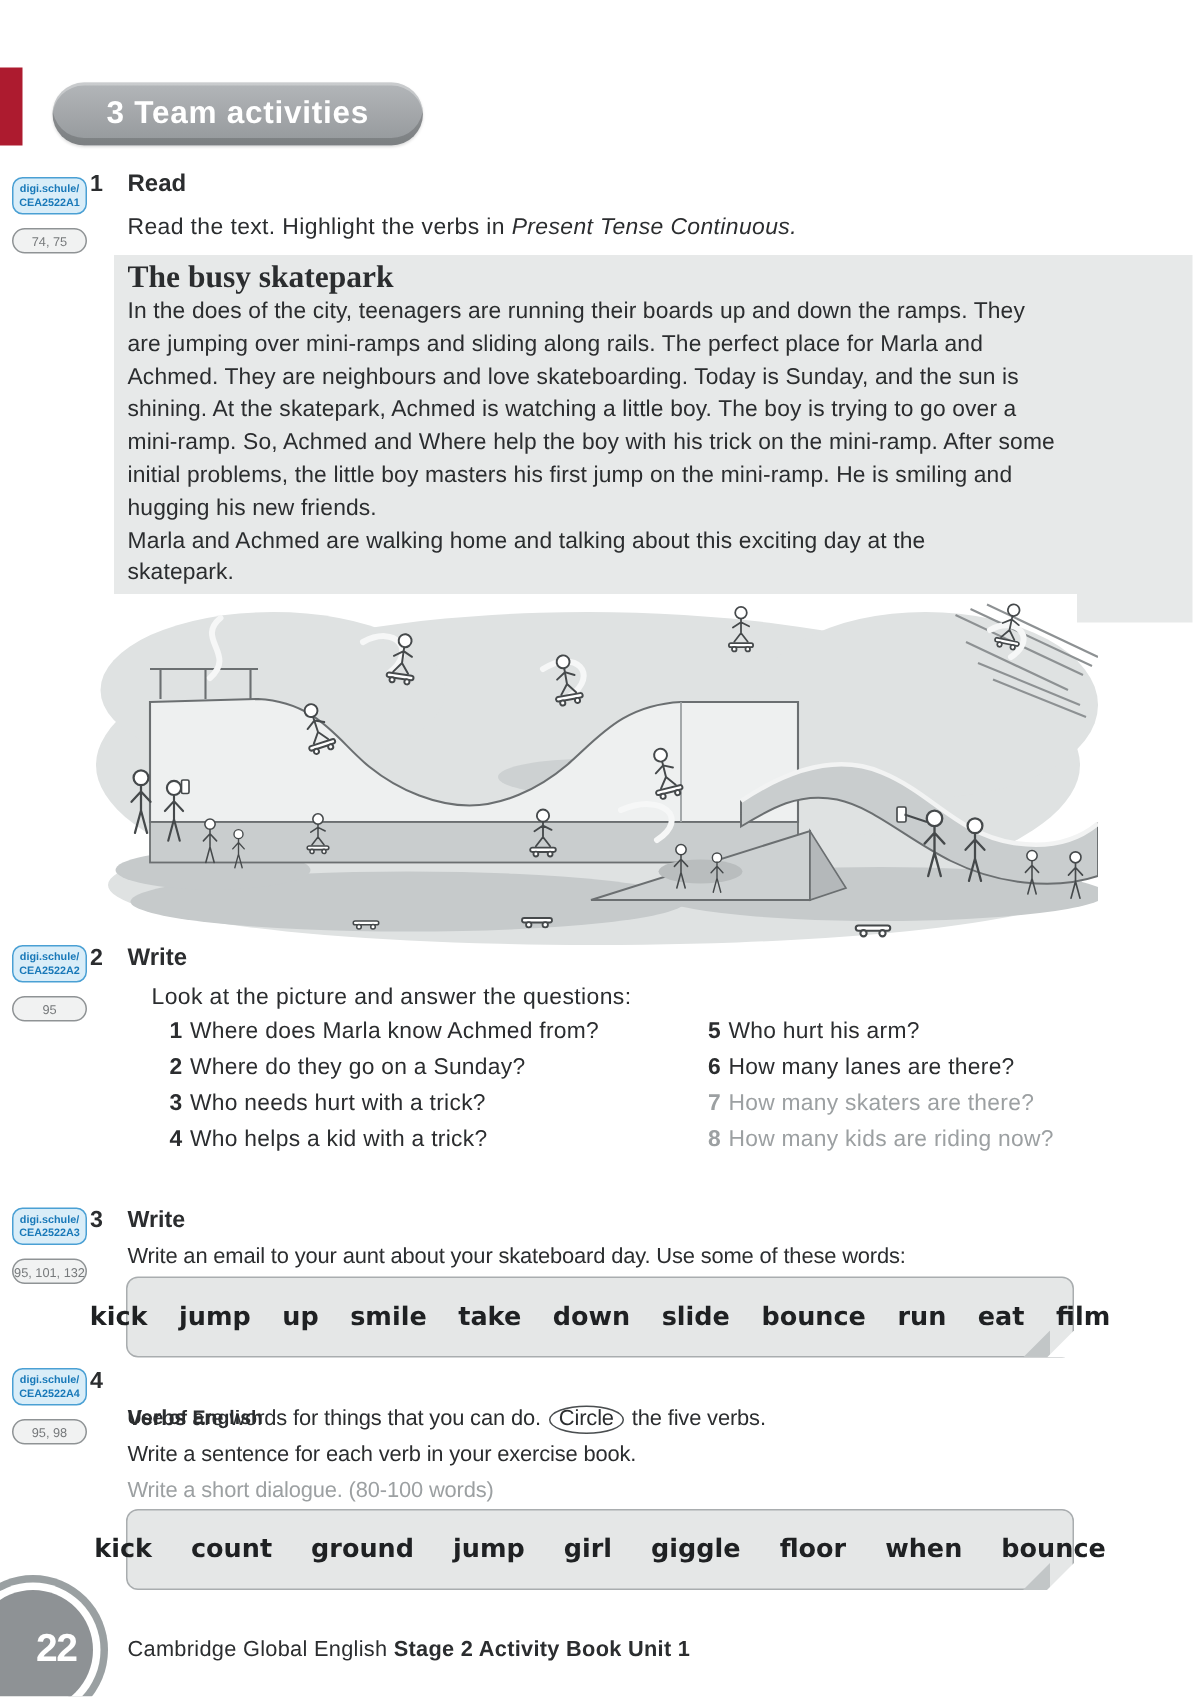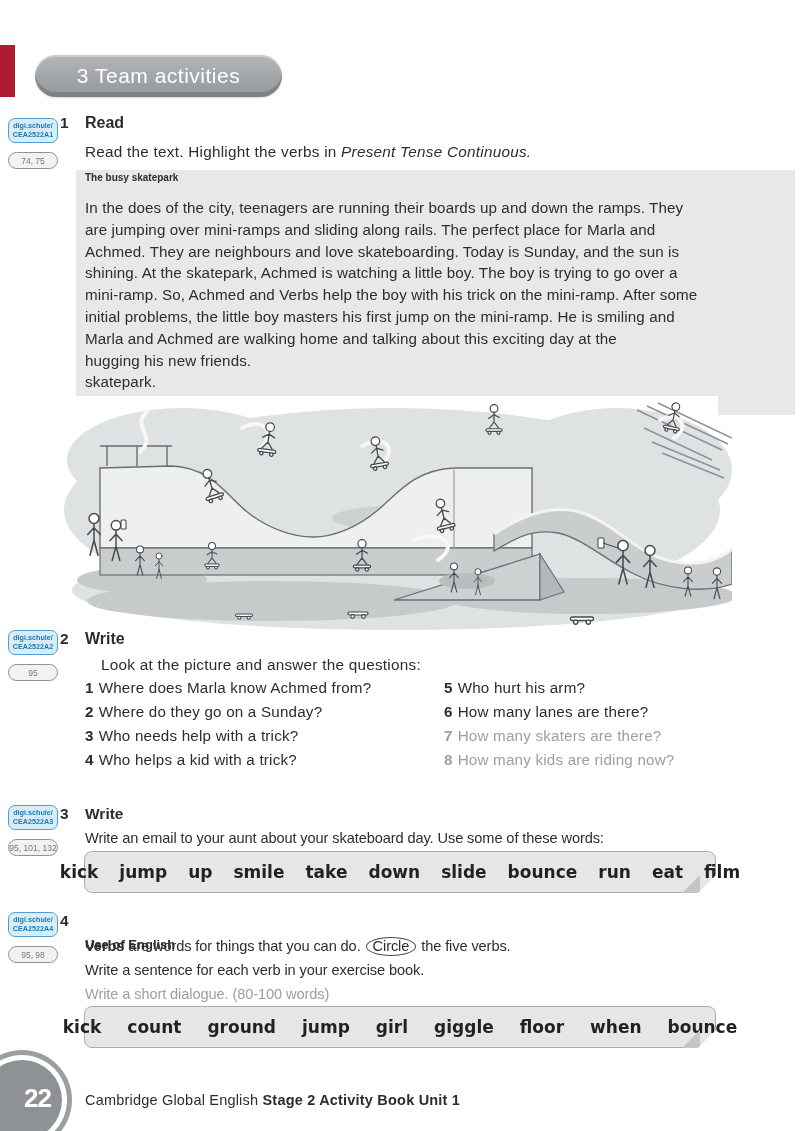--- a/index.html
+++ b/index.html
@@ -7,48 +7,48 @@
   .page{position:relative;width:800px;height:1131px;overflow:hidden;background:#ffffff;}
 
   
   .unit-tab{position:absolute;left:0;top:45px;width:15px;height:52px;background:#ad1b2f;}
 
   
   .title-bubble{position:absolute;left:35px;top:55px;width:247px;height:42px;border-radius:21px;
     background:linear-gradient(#b3b6b9,#94989b);
     box-shadow:inset 0 -5px 0 rgba(0,0,0,.16), inset 0 2px 0 rgba(255,255,255,.30), 0 1px 2px rgba(0,0,0,.15);
     display:flex;align-items:center;justify-content:center;}
-  .title-bubble span{color:#fff;font-size:21px;font-weight:normal;letter-spacing:.5px;}
+  .title-bubble span{color:#fff;font-size:21px;font-weight:bold;letter-spacing:.5px;}
 
   
   .badge{position:absolute;left:8px;width:50px;box-sizing:border-box;background:#d9edf8;border:1.5px solid #4aa0d4;
     border-radius:7px;padding:3px 1px;text-align:center;color:#1878b8;font-weight:bold;font-size:7.2px;line-height:8.5px;}
   .pill{position:absolute;left:8px;width:50px;box-sizing:border-box;background:#f1f2f2;border:1px solid #8f9395;
     border-radius:9px;height:17px;display:flex;align-items:center;justify-content:center;color:#76797b;font-size:8.5px;}
 
   .ex-num{position:absolute;left:60px;font-size:15.5px;font-weight:bold;}
   .ex-title{position:absolute;left:85px;font-size:16px;font-weight:bold;}
   .wide-text{font-size:15.3px;letter-spacing:.25px;}
   .cond-text{font-size:14.6px;letter-spacing:-.1px;}
 
   .gray-panel{position:absolute;left:76px;top:170px;width:719px;height:226px;background:#e7e9e9;}
   .gray-panel-ext{position:absolute;left:718px;top:396px;width:77px;height:19px;background:#e7e9e9;}
 
-  .passage-title{position:absolute;left:85px;top:172px;font-size:10px;font-weight:bold;}
+  .passage-title{position:absolute;left:85px;top:172px;font-size:21px;font-weight:bold;font-family:Liberation Serif, serif;}
   .passage{position:absolute;left:85px;top:199px;width:680px;}
   .passage div{height:21.8px;white-space:nowrap;font-size:15.2px;letter-spacing:.1px;}
 
   .illustration{position:absolute;left:62px;top:398px;width:670px;height:232px;}
 
   .q-col{position:absolute;width:360px;}
-  .q-col div{height:24px;white-space:nowrap;font-size:15.2px;letter-spacing:.2px;}
+  .q-col div{height:24px;white-space:nowrap;font-size:15.2px;letter-spacing:.2px;margin-left:28px;}
   .q-col b{font-weight:bold;margin-right:5px;}
   .q-gray{color:#9ca0a2;}
 
-  .word-box{position:absolute;left:84px;width:632px;height:42px;background:#e5e7e7;border:1px solid #a9adaf;
+  .word-box{position:absolute;left:84px;width:632px;height:54px;background:#e5e7e7;border:1px solid #a9adaf;
     border-radius:8px;display:flex;align-items:center;justify-content:center;box-sizing:border-box;}
   .word-box .words{display:flex;font-family:"DejaVu Sans",sans-serif;font-weight:600;font-size:17px;color:#1f2123;}
   .fold-flap{position:absolute;right:15px;bottom:-1px;width:18px;height:18px;background:#c2c6c7;
     clip-path:polygon(100% 0,100% 100%,0 100%);}
   .fold-cut{position:absolute;right:-1px;bottom:-1px;width:18px;height:18px;background:#fff;
     clip-path:polygon(100% 0,100% 100%,0 100%);}
 
   .circle-word{display:inline-block;border:1.6px solid #4a4e50;border-radius:50%;padding:0 6px 1px 6px;margin:0 1px;}
   .gray-line{color:#9ca0a2;}
 
@@ -87,24 +87,24 @@
 
   <div class="gray-panel"></div>
   <div class="gray-panel-ext"></div>
 
   <div class="passage-title">The busy skatepark</div>
   <div class="passage">
     <div>In the does of the city, teenagers are running their boards up and down the ramps. They</div>
     <div>are jumping over mini-ramps and sliding along rails. The perfect place for Marla and</div>
     <div>Achmed. They are neighbours and love skateboarding. Today is Sunday, and the sun is</div>
     <div>shining. At the skatepark, Achmed is watching a little boy. The boy is trying to go over a</div>
-    <div>mini-ramp. So, Achmed and Verbs help the boy with his trick on the mini-ramp. After some</div>
+    <div>mini-ramp. So, Achmed and Where help the boy with his trick on the mini-ramp. After some</div>
     <div>initial problems, the little boy masters his first jump on the mini-ramp. He is smiling and</div>
+    <div>hugging his new friends.</div>
     <div>Marla and Achmed are walking home and talking about this exciting day at the</div>
-    <div>hugging his new friends.</div>
     <div>skatepark.</div>
   </div>
 
   <svg class="illustration" viewBox="0 0 670 232">
     <defs>
       <g id="skater" stroke="#45494b" stroke-width="1.3" fill="none" stroke-linecap="round">
         <circle cx="0" cy="-15" r="4.3" fill="#fff"></circle>
         <path d="M0,-10.5 L0,0 M0,-8 L-6,-4 M0,-8 L6,-5 M0,0 L-5,6.5 M0,0 L5,6.5"></path>
         <rect x="-9" y="7.5" width="18" height="3" rx="1.5" fill="#fff"></rect>
         <circle cx="-5" cy="12" r="1.7" fill="#fff"></circle>
@@ -197,21 +197,21 @@
   <div class="pill" style="top:664px">
     <span>95</span>
   </div>
   <div class="ex-num" style="top:630px">2</div>
   <div class="ex-title" style="top:630px">Write</div>
   <div class="abs wide-text" style="left:101px;top:656px">Look at the picture and answer the questions:</div>
 
   <div class="q-col" style="left:85px;top:679px">
     <div><b>1</b><span>Where does Marla know Achmed from?</span></div>
     <div><b>2</b><span>Where do they go on a Sunday?</span></div>
-    <div><b>3</b><span>Who needs help with a trick?</span></div>
+    <div><b>3</b><span>Who needs hurt with a trick?</span></div>
     <div><b>4</b><span>Who helps a kid with a trick?</span></div>
   </div>
   <div class="q-col" style="left:444px;top:679px">
     <div><b>5</b><span>Who hurt his arm?</span></div>
     <div><b>6</b><span>How many lanes are there?</span></div>
     <div class="q-gray"><b>7</b><span>How many skaters are there?</span></div>
     <div class="q-gray"><b>8</b><span>How many kids are riding now?</span></div>
   </div>
 
   <div class="badge" style="top:805px">

